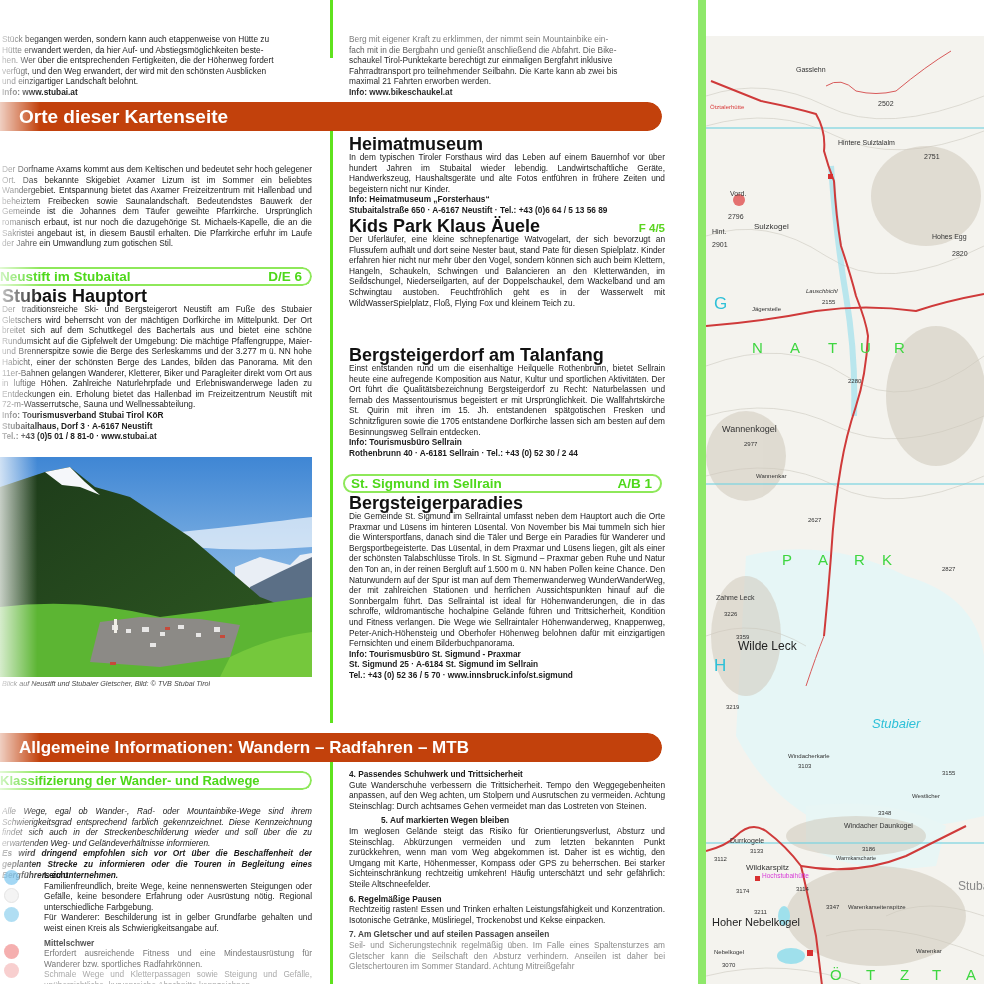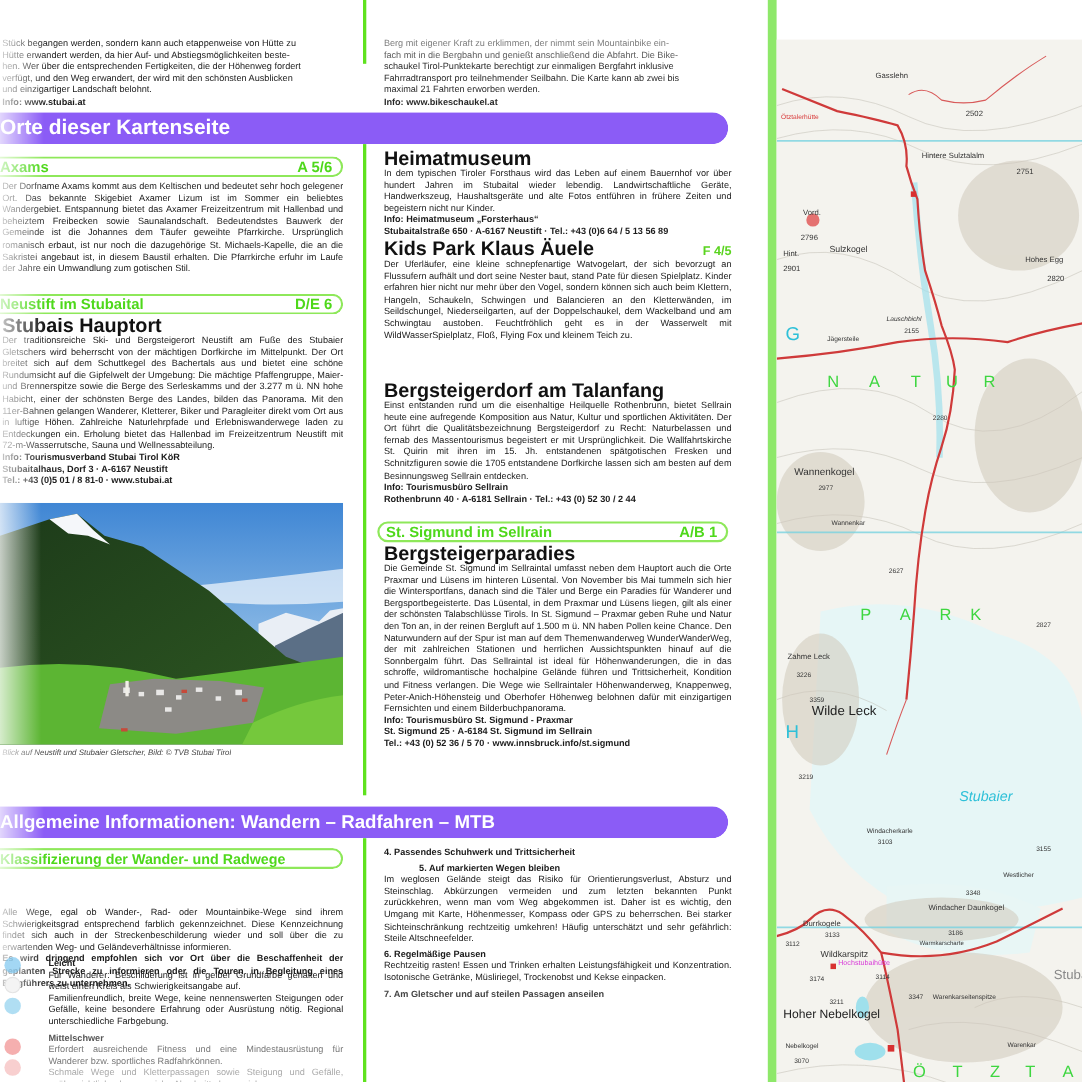--- a/index.html
+++ b/index.html
@@ -14,23 +14,23 @@
   
   .txt { font-size: 8.3px; line-height: 10.6px; text-align: justify; color: #1b1b1b; }
   .txt b, .bold { font-weight: bold; }
   .fade-left { -webkit-mask-image: linear-gradient(90deg, rgba(0,0,0,0.25) 0px, #000 40px); mask-image: linear-gradient(90deg, rgba(0,0,0,0.25) 0px, #000 40px); }
 
   
   .snip { position: absolute; top: 2px; margin-top: 32px; }
 
   
   .section-bar {
-    position: absolute; left: 0; height: 29px; background: #8b5cf6;
+    position: absolute; left: 0; height: 29px; background: #c2410c;
     border-radius: 0 15px 15px 0; color: #ffffff; font-weight: bold;
-    font-size: 19px; line-height: 29px; padding-left: 0; white-space: nowrap;
+    font-size: 19px; line-height: 29px; padding-left: 19px; white-space: nowrap;
   }
 
   
   .pill {
     position: absolute; height: 19px; border: 2px solid #8ee85a; border-left: none;
     border-radius: 0 11px 11px 0; display: flex; justify-content: space-between;
     align-items: center; padding: 0 8px 0 0;
   }
   .pill .pill-title { color: #4ed81a; font-weight: bold; font-size: 13.5px; }
   .pill .pill-ref { color: #4ed81a; font-weight: bold; font-size: 13.5px; }
@@ -77,24 +77,20 @@
     <div>maximal 21 Fahrten erworben werden.</div>
     <div class="bold">Info: www.bikeschaukel.at</div>
   </div>
 
   <div class="section-bar fade-left" style="top:102px; width:662px;">
     <span>Orte dieser Kartenseite</span>
   </div>
 
   <div class="vrule" style="left:330px; top:131px; height:592px;"></div>
 
-  <div class="pill fade-left" style="left:0; top:142px; width:312px;">
-    <span class="pill-title">Axams</span>
-    <span class="pill-ref">A 5/6</span>
-  </div>
   <div class="entry txt fade-left" style="left:2px; top:164px; width:310px;">
     <span>Der Dorfname Axams kommt aus dem Keltischen und bedeutet sehr hoch gelegener Ort. Das bekannte Skigebiet Axamer Lizum ist im Sommer ein beliebtes Wandergebiet. Entspannung bietet das Axamer Freizeitzentrum mit Hallenbad und beheiztem Freibecken sowie Saunalandschaft. Bedeutendstes Bauwerk der Gemeinde ist die Johannes dem Täufer geweihte Pfarrkirche. Ursprünglich romanisch erbaut, ist nur noch die dazugehörige St. Michaels-Kapelle, die an die Sakristei angebaut ist, in diesem Baustil erhalten. Die Pfarrkirche erfuhr im Laufe der Jahre ein Umwandlung zum gotischen Stil.</span>
   </div>
 
   <div class="pill fade-left" style="left:0; top:267px; width:312px;">
     <span class="pill-title">Neustift im Stubaital</span>
     <span class="pill-ref">D/E 6</span>
   </div>
   <div class="entry fade-left" style="left:2px; top:289px; width:310px;">
     <div class="subhead">Stubais Hauptort</div>
@@ -187,47 +183,49 @@
 
   <div class="section-bar fade-left" style="top:733px; width:662px; font-size:17px;">
     <span>Allgemeine Informationen: Wandern – Radfahren – MTB</span>
   </div>
 
   <div class="vrule" style="left:330px; top:762px; height:222px;"></div>
 
   <div class="pill fade-left" style="left:0; top:771px; width:312px;">
     <span class="pill-title" style="font-size:13px;">Klassifizierung der Wander- und Radwege</span>
   </div>
-  <div class="entry fade-left" style="left:2px; top:824px; width:310px;">
+  <div class="entry fade-left" style="left:2px; top:806px; width:310px;font-style:italic;">
     <div class="txt">Alle Wege, egal ob Wander-, Rad- oder Mountainbike-Wege sind ihrem Schwierigkeitsgrad entsprechend farblich gekennzeichnet. Diese Kennzeichnung findet sich auch in der Streckenbeschilderung wieder und soll über die zu erwartenden Weg- und Geländeverhältnisse informieren.</div>
     <div class="txt bold">Es wird dringend empfohlen sich vor Ort über die Beschaffenheit der geplanten Strecke zu informieren oder die Touren in Begleitung eines Bergführers zu unternehmen.</div>
   </div>
 
   <div class="dot" style="top:870px; background:#7cc6ef; opacity:0.7;"></div>
   <div class="dot" style="top:888px; background:#f4f4f4; border:1px solid #e4e4e4;"></div>
   <div class="dot" style="top:907px; background:#8ed0ee; opacity:0.7;"></div>
   <div class="dot" style="top:944px; background:#ef7a7a; opacity:0.6;"></div>
   <div class="dot" style="top:963px; background:#f2a0a0; opacity:0.5;"></div>
 
   <div class="entry" style="left:44px; top:870px; width:268px;">
     <div class="txt bold">Leicht</div>
+    <div class="txt">Familienfreundlich, breite Wege, keine nennenswerten Steigungen oder Gefälle, keine besondere Erfahrung oder Ausrüstung nötig. Regional unterschiedliche Farbgebung.</div>
     <div class="txt">Für Wanderer: Beschilderung ist in gelber Grundfarbe gehalten und weist einen Kreis als Schwierigkeitsangabe auf.</div>
-    <div class="txt">Familienfreundlich, breite Wege, keine nennenswerten Steigungen oder Gefälle, keine besondere Erfahrung oder Ausrüstung nötig. Regional unterschiedliche Farbgebung.</div>
     <div class="txt bold" style="margin-top:4px; color:#555;">Mittelschwer</div>
     <div class="txt" style="color:#777;">Erfordert ausreichende Fitness und eine Mindestausrüstung für Wanderer bzw. sportliches Radfahrkönnen.</div>
     <div class="txt" style="color:#aaa;">Schmale Wege und Kletterpassagen sowie Steigung und Gefälle, unübersichtliche, kurvenreiche Abschnitte kennzeichnen</div>
   </div>
 
   <div class="entry" style="left:349px; top:769px; width:316px;">
     <div class="txt bold">4. Passendes Schuhwerk und Trittsicherheit</div>
+    <div class="txt">Gute Wanderschuhe verbessern die Trittsicherheit. Tempo den Weggegebenheiten anpassen, auf den Weg achten, um Stolpern und Ausrutschen zu vermeiden. Achtung Steinschlag: Durch achtsames Gehen vermeidet man das Lostreten von Steinen.</div>
     <div class="txt bold" style="margin-top:4px;padding-left:32px;">5. Auf markierten Wegen bleiben</div>
     <div class="txt">Im weglosen Gelände steigt das Risiko für Orientierungsverlust, Absturz und Steinschlag. Abkürzungen vermeiden und zum letzten bekannten Punkt zurückkehren, wenn man vom Weg abgekommen ist. Daher ist es wichtig, den Umgang mit Karte, Höhenmesser, Kompass oder GPS zu beherrschen. Bei starker Sichteinschränkung rechtzeitig umkehren! Häufig unterschätzt und sehr gefährlich: Steile Altschneefelder.</div>
     <div class="txt bold" style="margin-top:4px;">6. Regelmäßige Pausen</div>
     <div class="txt">Rechtzeitig rasten! Essen und Trinken erhalten Leistungsfähigkeit und Konzentration. Isotonische Getränke, Müsliriegel, Trockenobst und Kekse einpacken.</div>
     <div class="txt bold" style="margin-top:4px; color:#444;">7. Am Gletscher und auf steilen Passagen anseilen</div>
+    <div class="txt" style="color:#8a8a8a;">Seil- und Sicherungstechnik regelmäßig üben. Im Falle eines Spaltensturzes am Gletscher kann die Seilschaft den Absturz verhindern. Anseilen ist daher bei Gletschertouren im Sommer Standard. Achtung Mitreißgefahr</div>
   </div>
 
   <div class="map-strip"></div>
   <div class="map">
     <svg width="278" height="984" viewBox="0 0 278 984" style="position:absolute; left:0; top:0;">
 
       <path d="M40 520 Q120 500 200 540 Q270 560 278 620 L278 780 Q200 800 120 790 Q60 760 30 700 Z" fill="#e6f6f6"></path>
       <path d="M100 770 Q180 760 240 790 L230 830 Q150 840 100 810Z" fill="#e8f6f5"></path>
 
       <g stroke="#b8b4a8" stroke-width="0.5" fill="none" opacity="0.8">

